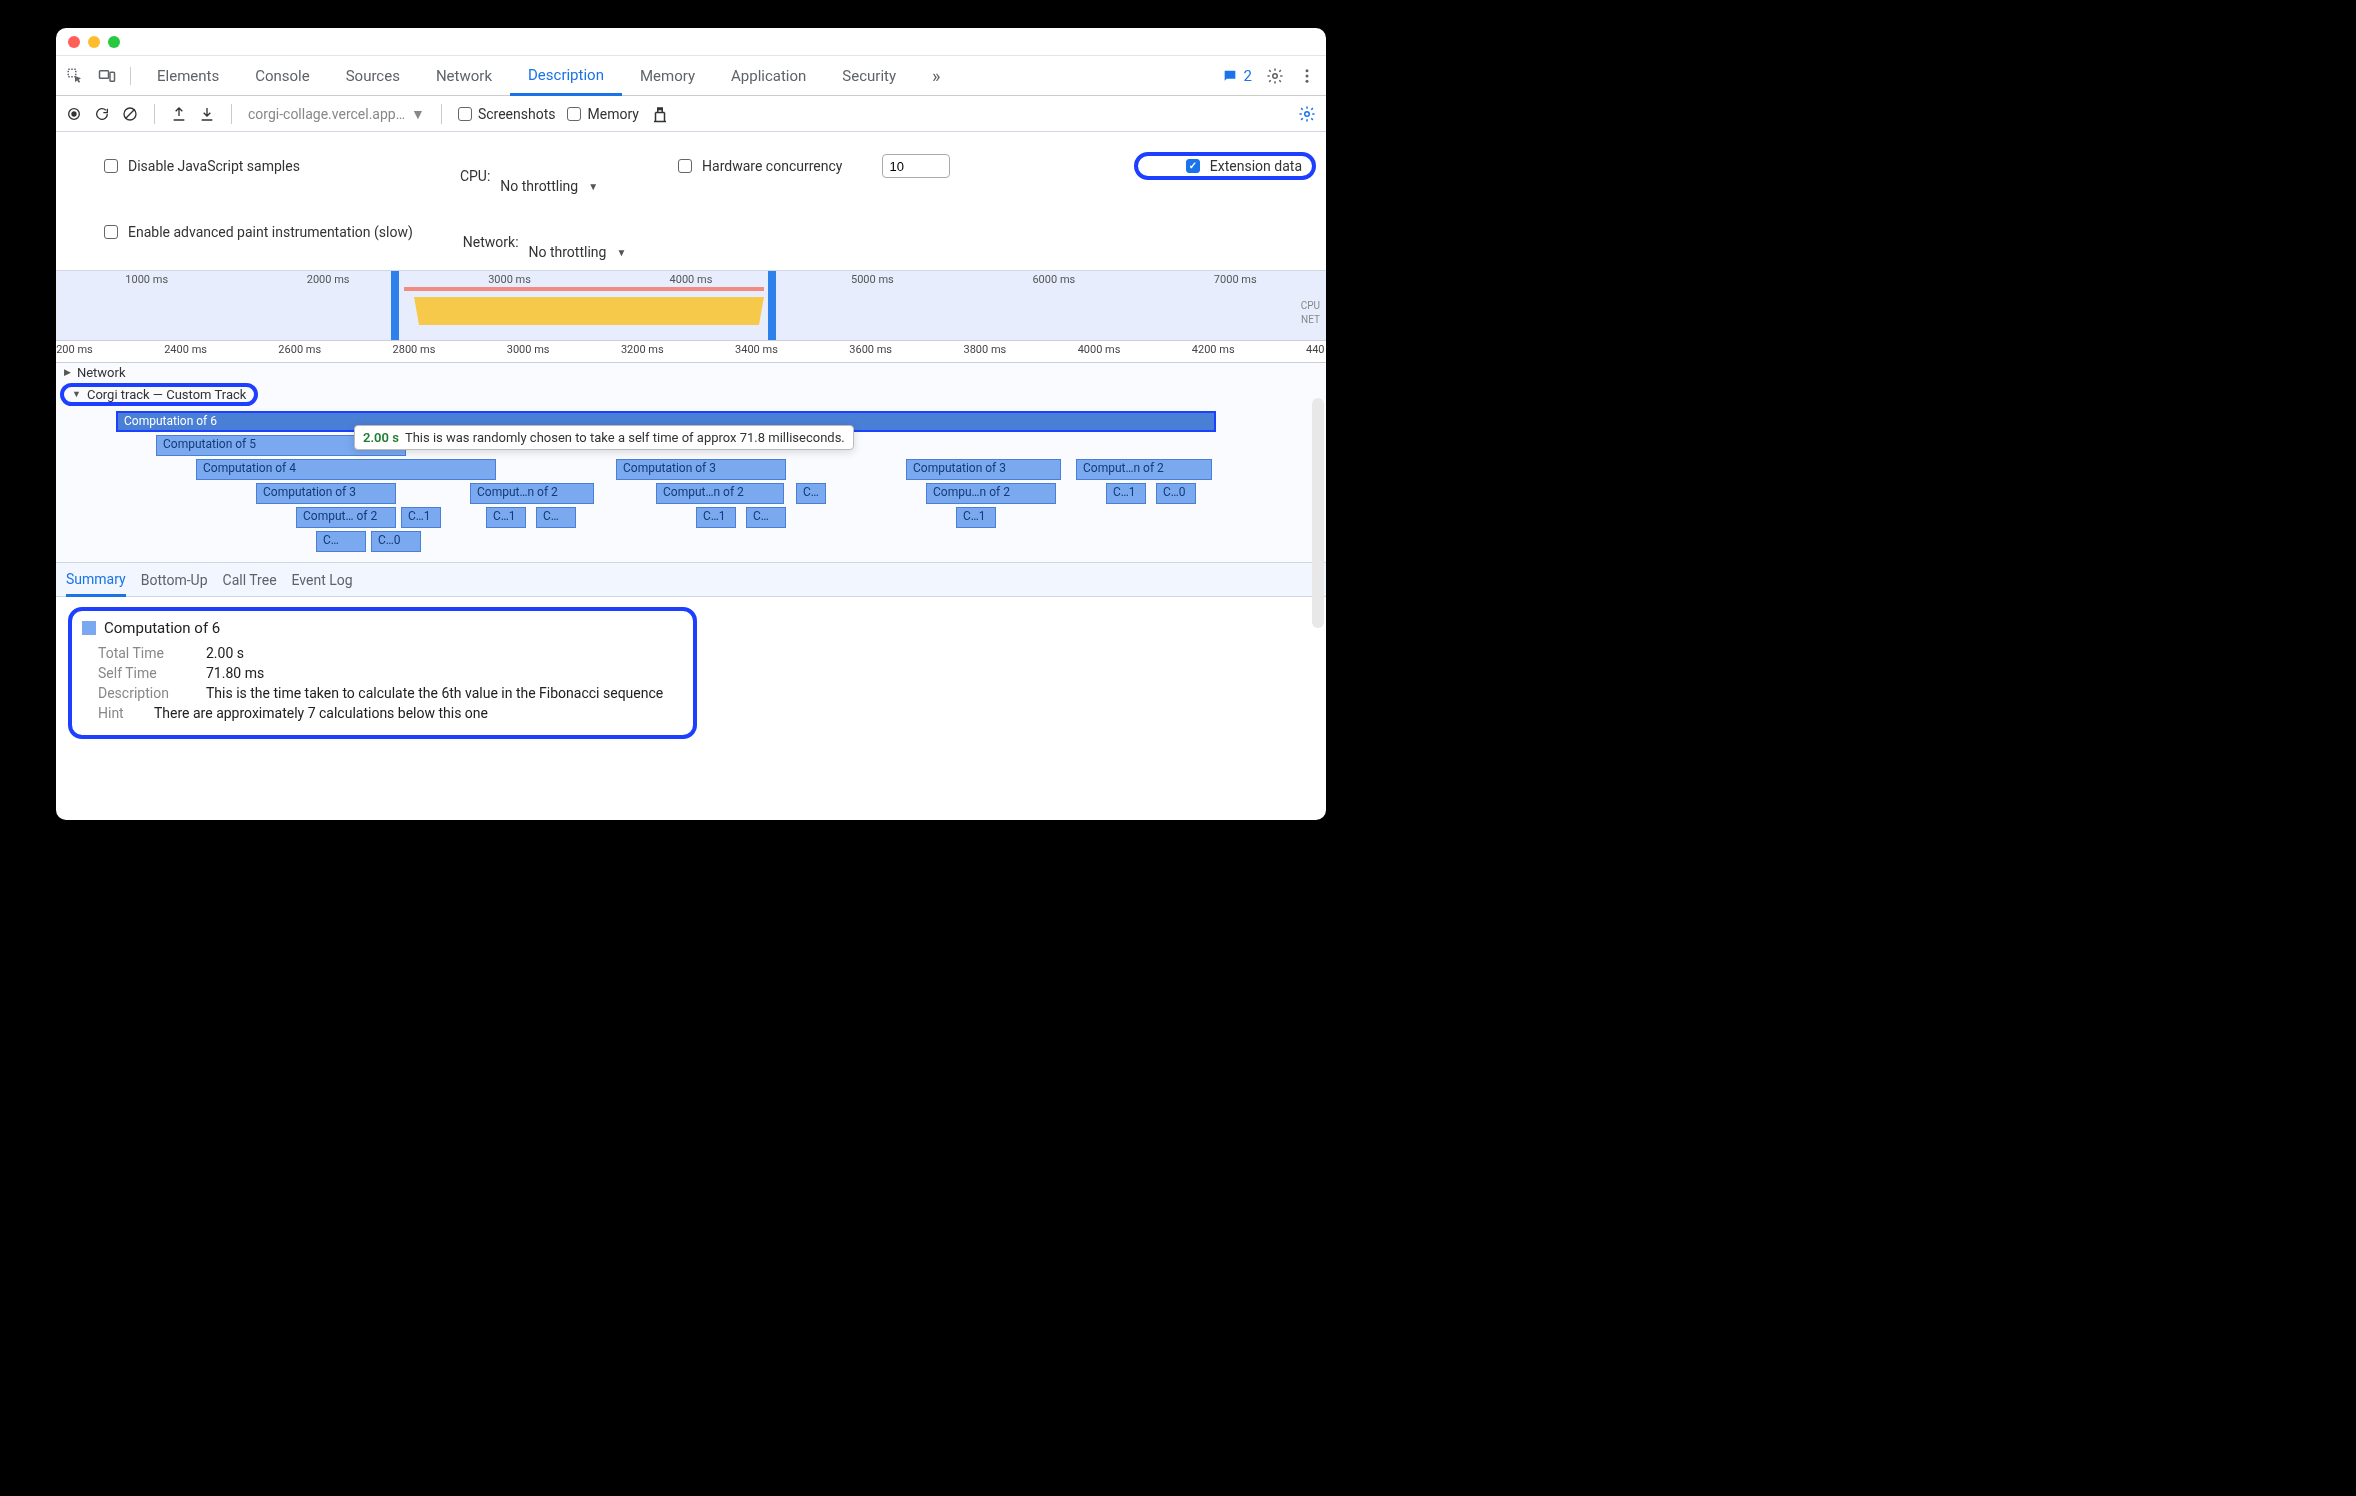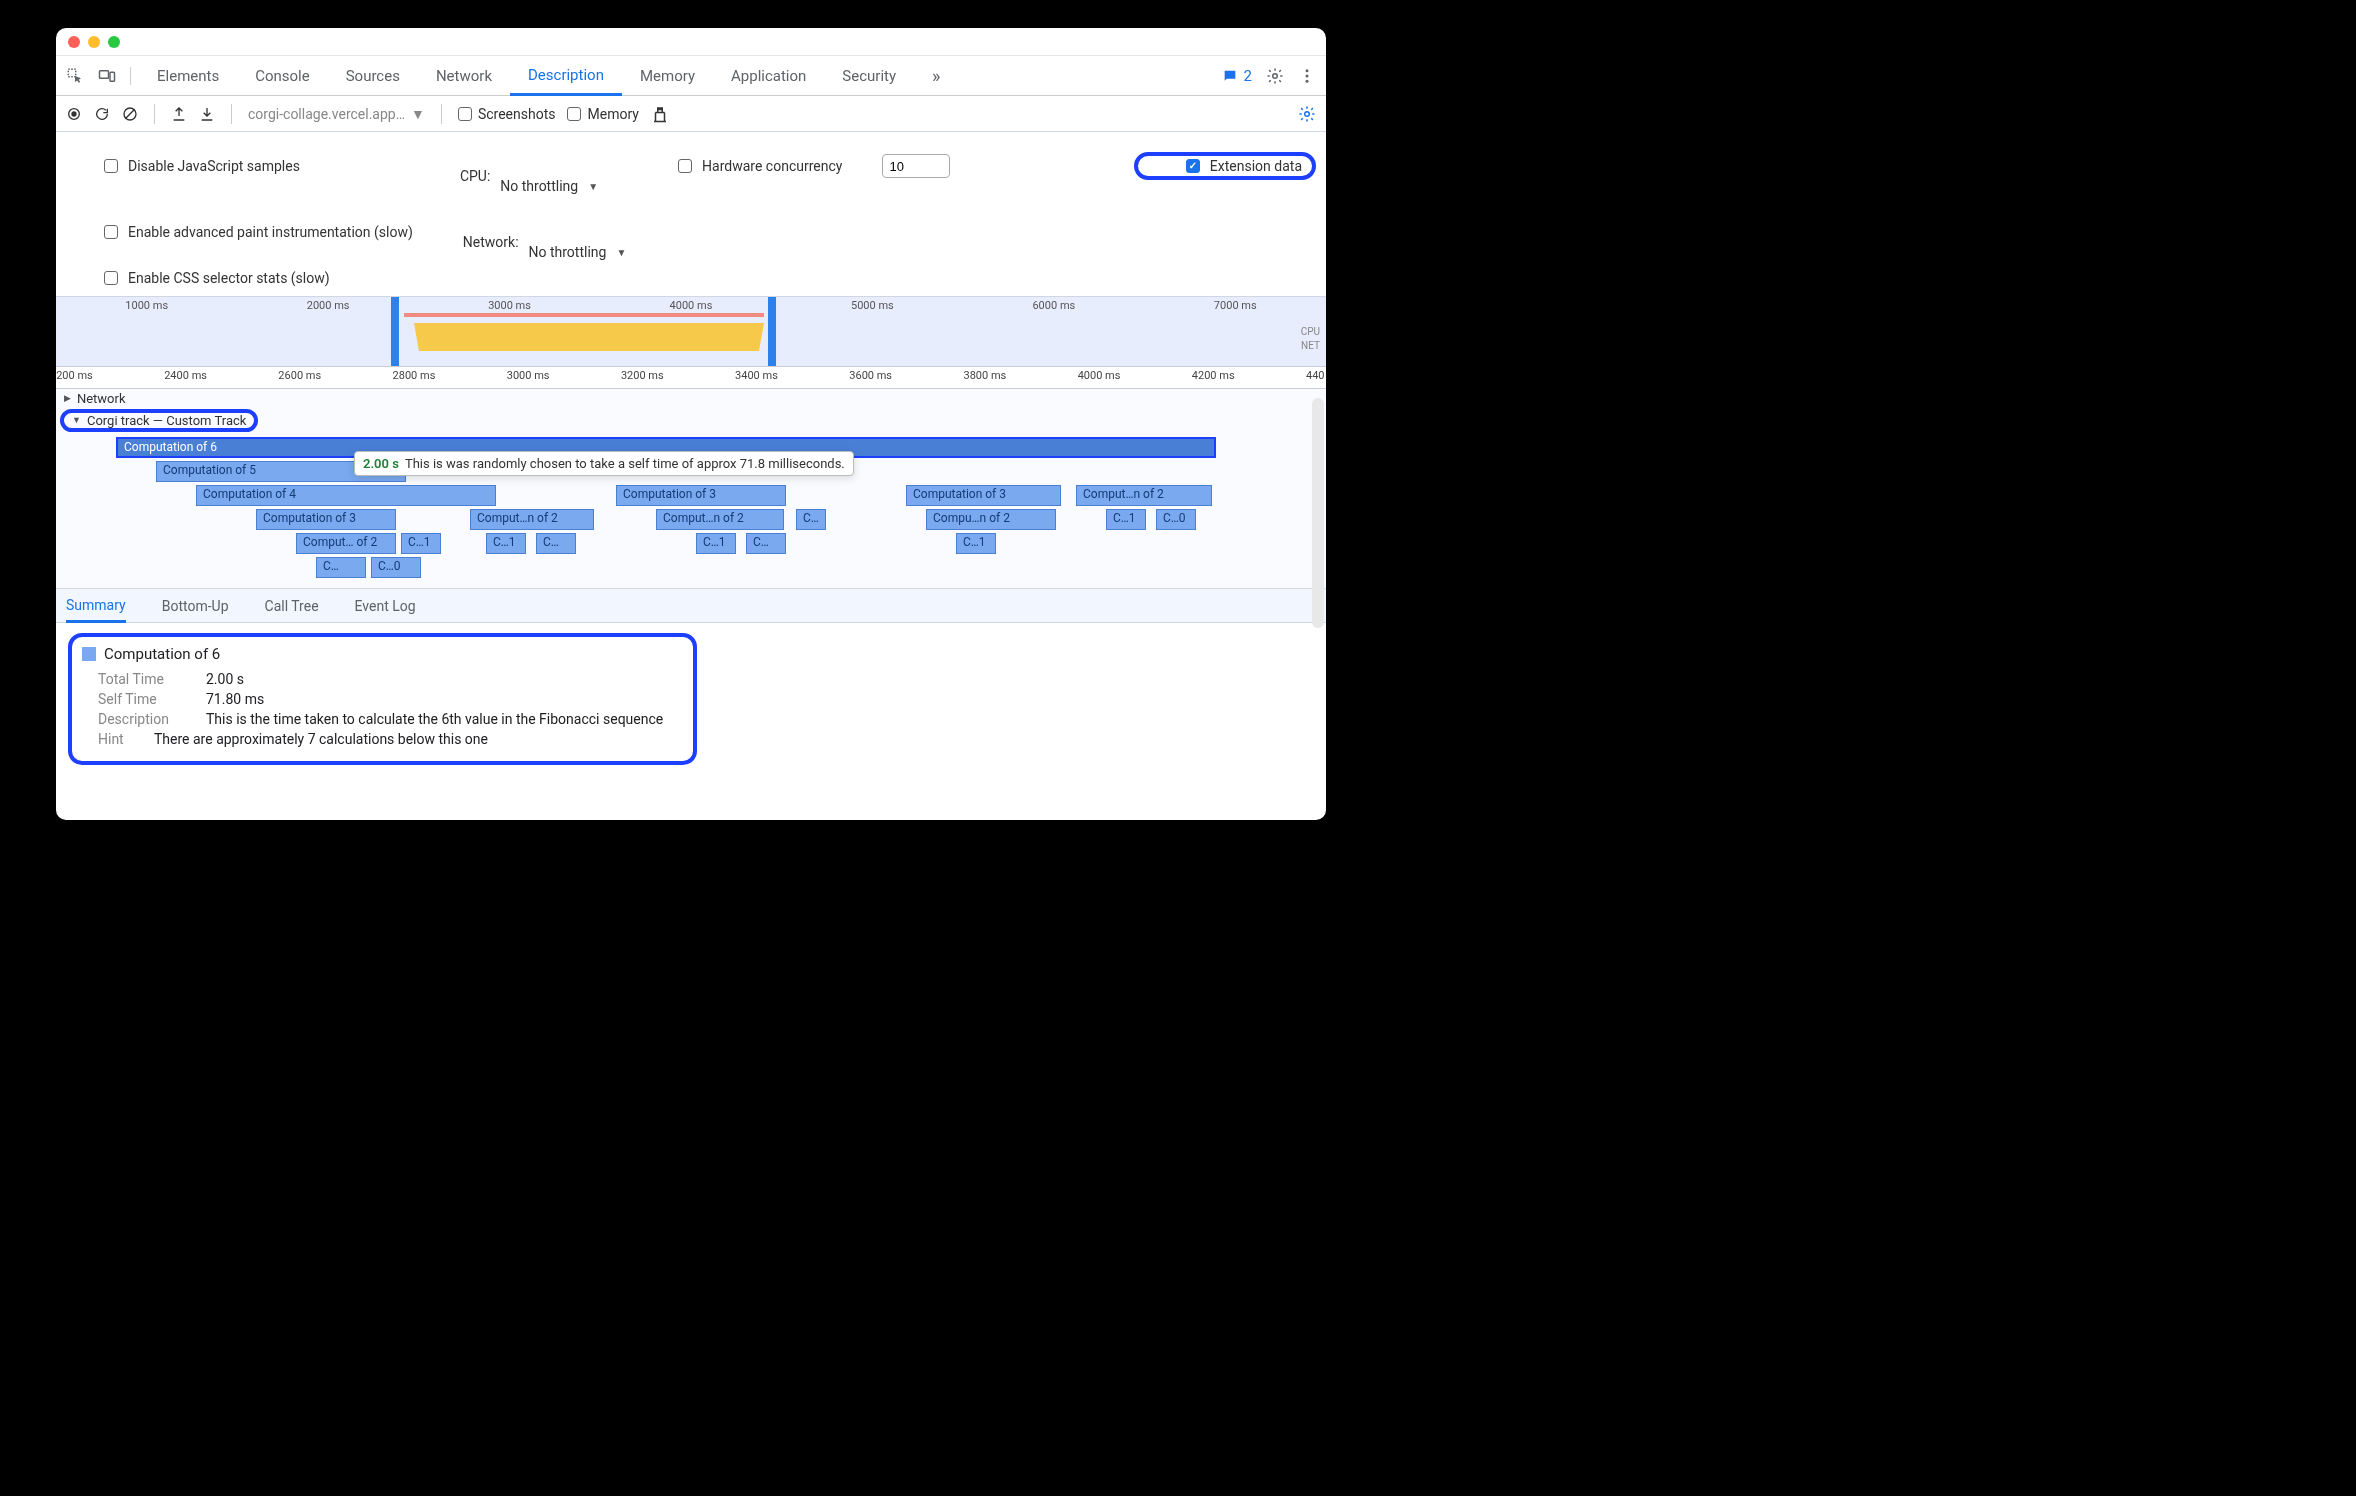--- a/index.html
+++ b/index.html
@@ -44,21 +44,21 @@
   .ruler .tick { position:absolute; top:2px; font-size:11px; color:#444;}
   .flame-area { position:relative; height:200px; background:#fafbff; border-bottom:1px solid #d0d7e2; overflow:hidden;}
   .track-row { display:flex; align-items:center; height:18px; padding-left:8px; gap:6px; font-size:13px; color:#333;}
   .track-arrow { font-size:9px; color:#555;}
   .track-hl { display:inline-flex; align-items:center; border:4px solid #1d3fff; border-radius:14px; padding:0 8px; margin-left:-4px;}
   .flame-rows { position:absolute; left:0; right:14px; top:48px;}
   .flame-bar { position:absolute; height:21px; background:#7aa9f0; border:1px solid #4a7fd6; color:#143b77; font-size:12px; padding:1px 6px; white-space:nowrap; overflow:hidden; text-overflow:ellipsis;}
   .flame-bar.selected { background:#4a7fd6; border:2px solid #1d3fff; color:#fff;}
   .tooltip-box { position:absolute; background:#fff; border:1px solid #bbb; border-radius:4px; padding:4px 8px; font-size:13px; color:#333; box-shadow:0 2px 8px rgba(0,0,0,.15); z-index:10;}
   .tooltip-box .time { color:#1e7e34; font-weight:600; margin-right:6px;}
-  .bottom-tabs { display:flex; align-items:center; height:34px; border-bottom:1px solid #d0d7e2; padding:0 10px; gap:36px; background:#f2f6ff;}
+  .bottom-tabs { display:flex; align-items:center; height:34px; border-bottom:1px solid #d0d7e2; padding:0 10px; gap:15px; background:#f2f6ff;}
   .bottom-tabs .btab { font-size:14px; color:#5f6368; height:34px; display:flex; align-items:center; cursor:pointer;}
   .bottom-tabs .btab.active { color:#1a73e8; border-bottom:3px solid #1a73e8; margin-bottom:-1px;}
   .summary-panel { padding:10px 12px; position:relative;}
   .summary-hl { border:4px solid #1d3fff; border-radius:14px; padding:8px 14px 10px 10px; display:inline-block;}
   .summary-title { display:flex; align-items:center; gap:8px; font-size:15px; color:#202124; margin-bottom:8px;}
   .summary-swatch { width:14px; height:14px; background:#7aa9f0;}
   .kv { display:flex; gap:16px; font-size:14px; margin:4px 16px;}
   .kv .k { color:#888; min-width:92px;}
   .kv .v { color:#202124;}
   svg { display:block; }
@@ -216,26 +216,20 @@
         <span class="chk"></span>
             <span>Enable advanced paint instrumentation (slow)</span>
       </label>
       <div class="item select" style="margin-left:10px">
         <span>Network:</span>
         <div class="select">
           <span>No throttling</span>
               <span class="caret">▼</span>
         </div>
       </div>
-    </div>
-    <div class="settings-row">
-      <label class="item">
-        <span class="chk"></span>
-            <span>Enable CSS selector stats (slow)</span>
-      </label>
     </div>
   </div>
 
   <div class="overview">
     <div class="ticks">
       <span>1000 ms</span>
       <span>2000 ms</span>
       <span>3000 ms</span>
       <span>4000 ms</span>
       <span>5000 ms</span>

